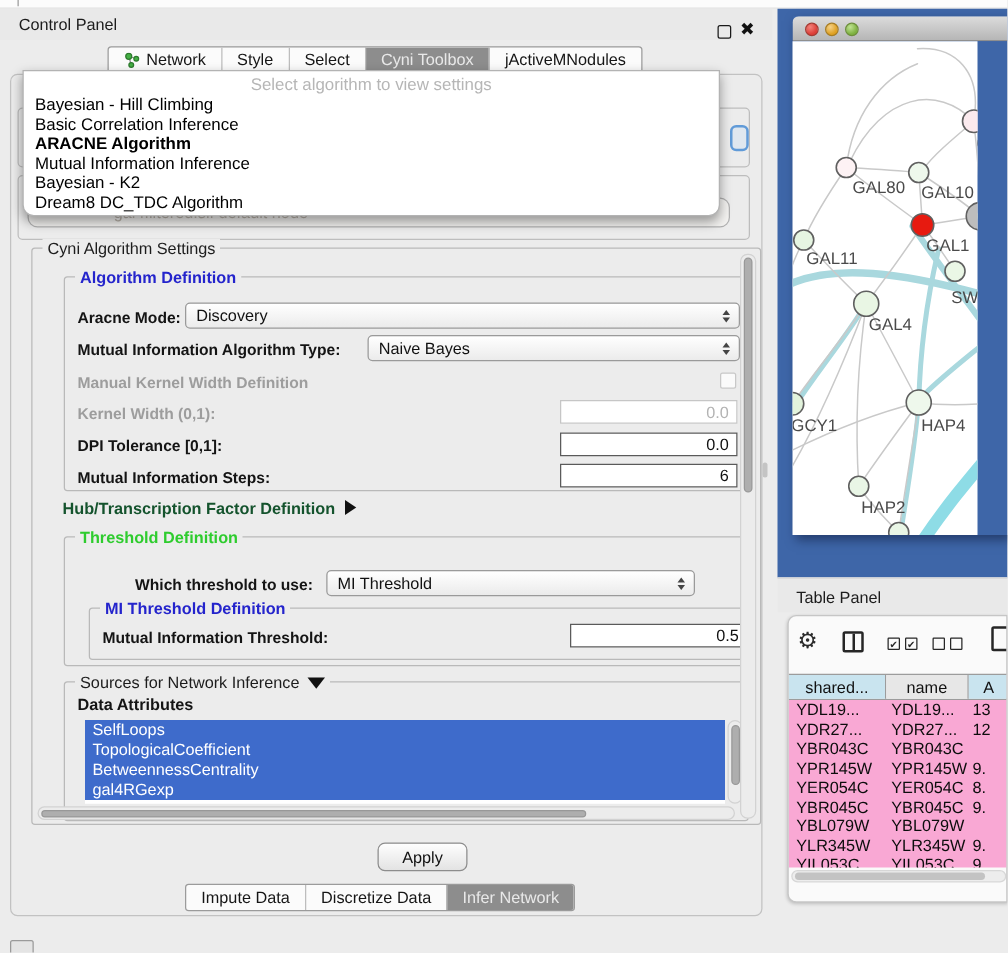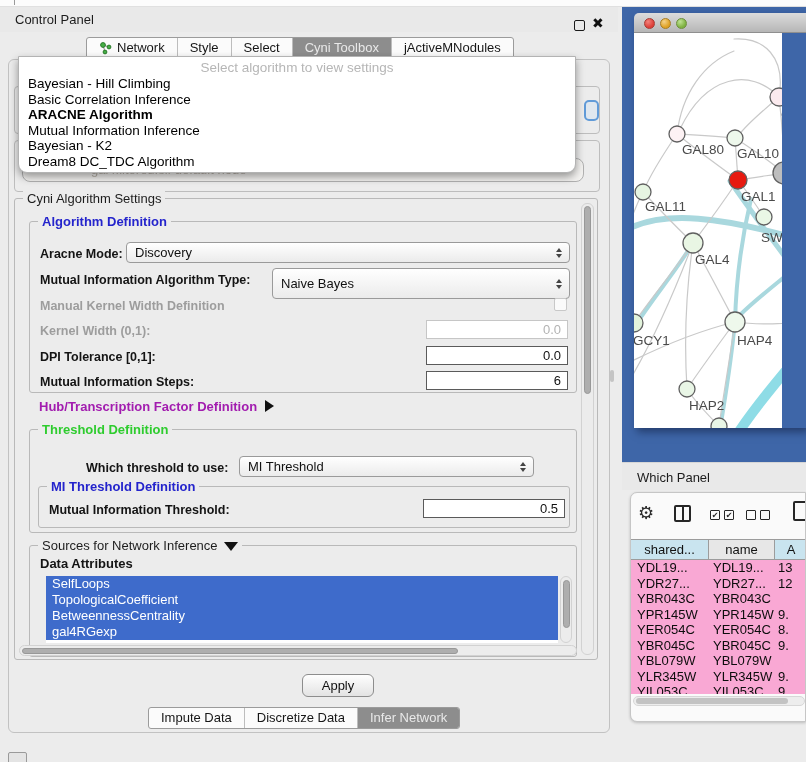--- a/index.html
+++ b/index.html
@@ -31,21 +31,21 @@
   #focus-btn { left:584px; top:100px; width:15px; height:21px; border:2px solid #619bd8; border-radius:5px; background:#dfe7ef; z-index:2; }
   #hidden-combo { left:22px; top:158px; width:562px; height:24px; border:1px solid #b1b1b1; border-radius:8px; background:#f3f2f0; z-index:2; font-size:13px; color:#b9b3aa; line-height:22px; padding-left:68px; }
 
   
   #dropdown { left:18px; top:56px; width:558px; height:117px; background:#ffffff; border:1px solid #b3b3b3; border-radius:0 0 9px 9px; box-shadow:0 4px 9px rgba(0,0,0,0.38); z-index:30; }
   #dd-placeholder { text-align:center; font-size:13.5px; color:#b6b6b6; padding-top:3px; height:19px; }
   .dd-item { font-size:13.5px; color:#000; line-height:15.6px; padding-left:9px; white-space:nowrap; }
   .dd-bold { font-weight:bold; }
 
   
-  .group { position:absolute; border:1px solid #b9b9b9; border-radius:3px; }
+  .group { position:absolute; border:1px solid #b9b9b9; border-radius:3px;margin-left:11px; }
   .legend { position:absolute; top:-8px; left:8px; background:#ececec; padding:0 4px; font-size:13px; white-space:nowrap; }
   .lg-blue { color:#2424cc; font-weight:bold; }
   .lg-green { color:#2ecc2e; font-weight:bold; }
   .lg-plain { color:#1d1d1d; font-weight:normal; }
 
   .flabel { position:absolute; font-size:12.5px; font-weight:bold; color:#141414; white-space:nowrap; }
   .flabel.dis { color:#9d9d9d; }
 
   .combo { position:absolute; border:1px solid #9a9a9a; border-radius:4px; background:linear-gradient(#ffffff,#ebebeb); font-size:13px; color:#111; display:flex; align-items:center; padding-left:8px; }
   .spin { position:absolute; right:7px; top:50%; transform:translateY(-50%); display:flex; flex-direction:column; gap:2px; }
@@ -175,42 +175,42 @@
     <span class="flabel" style="left:10px; top:25px;">Aracne Mode:</span>
     <div class="combo" style="left:96px; top:20px; width:444px; height:21px;">
       <span>Discovery</span>
       <span class="spin">
           <i class="up"></i>
           <i class="dn"></i>
         </span>
     </div>
 
     <span class="flabel" style="left:10px; top:51px;">Mutual Information Algorithm Type:</span>
-    <div class="combo" style="left:242px; top:46px; width:298px; height:31px;">
+    <div class="combo" style="left:242px; top:46px; width:298px; height:21px;">
       <span>Naive Bayes</span>
       <span class="spin">
           <i class="up"></i>
           <i class="dn"></i>
         </span>
     </div>
 
     <span class="flabel dis" style="left:10px; top:77px;">Manual Kernel Width Definition</span>
     <span class="checkbox" style="left:524px; top:76px;"></span>
 
     <span class="flabel dis" style="left:10px; top:102px;">Kernel Width (0,1):</span>
     <input class="numfield dis" style="left: 396px; top: 98px; width: 142px; height: 19px;" value="0.0">
 
     <span class="flabel" style="left:10px; top:128px;">DPI Tolerance [0,1]:</span>
     <input class="numfield" style="left: 396px; top: 124px; width: 142px; height: 19px;" value="0.0">
 
     <span class="flabel" style="left:10px; top:153px;">Mutual Information Steps:</span>
     <input class="numfield" style="left: 396px; top: 149px; width: 142px; height: 19px;" value="6">
   </div>
 
-  <div class="abs" style="left:24px; top:200px; font-size:13px; font-weight:bold; color:#a21caf;">
+  <div class="abs" style="left:24px; top:200px; font-size:13px; font-weight:bold; color:#14532d;">
     <span>Hub/Transcription Factor Definition</span><span class="tri-r"></span>
   </div>
 
   <div class="group" style="left:14px; top:230px; width:548px; height:104px;">
     <span class="legend lg-green">Threshold Definition</span>
 
     <span class="flabel" style="left:56px; top:31px;">Which threshold to use:</span>
     <div class="combo" style="left:209px; top:26px; width:295px; height:21px;">
       <span>MI Threshold</span>
       <span class="spin">
@@ -329,21 +329,21 @@
         <text x="127" y="209" font-size="13.5" fill="#4a4a4a">SWI4</text>
         <text x="61" y="231" font-size="13.5" fill="#4a4a4a">GAL4</text>
         <text x="-1" y="312" font-size="13.5" fill="#4a4a4a">GCY1</text>
         <text x="103" y="312" font-size="13.5" fill="#4a4a4a">HAP4</text>
         <text x="164" y="312" font-size="13.5" fill="#4a4a4a">Y</text>
         <text x="55" y="377" font-size="13.5" fill="#4a4a4a">HAP2</text>
       </svg></div>
 </div>
 
 <div class="abs" id="tp-titlebar">
-  <span class="abs" id="tp-title">Which Panel</span>
+  <span class="abs" id="tp-title">Table Panel</span>
 </div>
 
 <div class="abs" id="tp-card">
   <span class="tool-icon" id="gear-icon">⚙</span>
   <span class="tool-icon" id="split-icon">
       <i></i>
     </span>
   <span class="cb" style="left:79px; top:17px;">✔</span>
   <span class="cb" style="left:93px; top:17px;">✔</span>
   <span class="cb" style="left:115px; top:17px;"></span>

